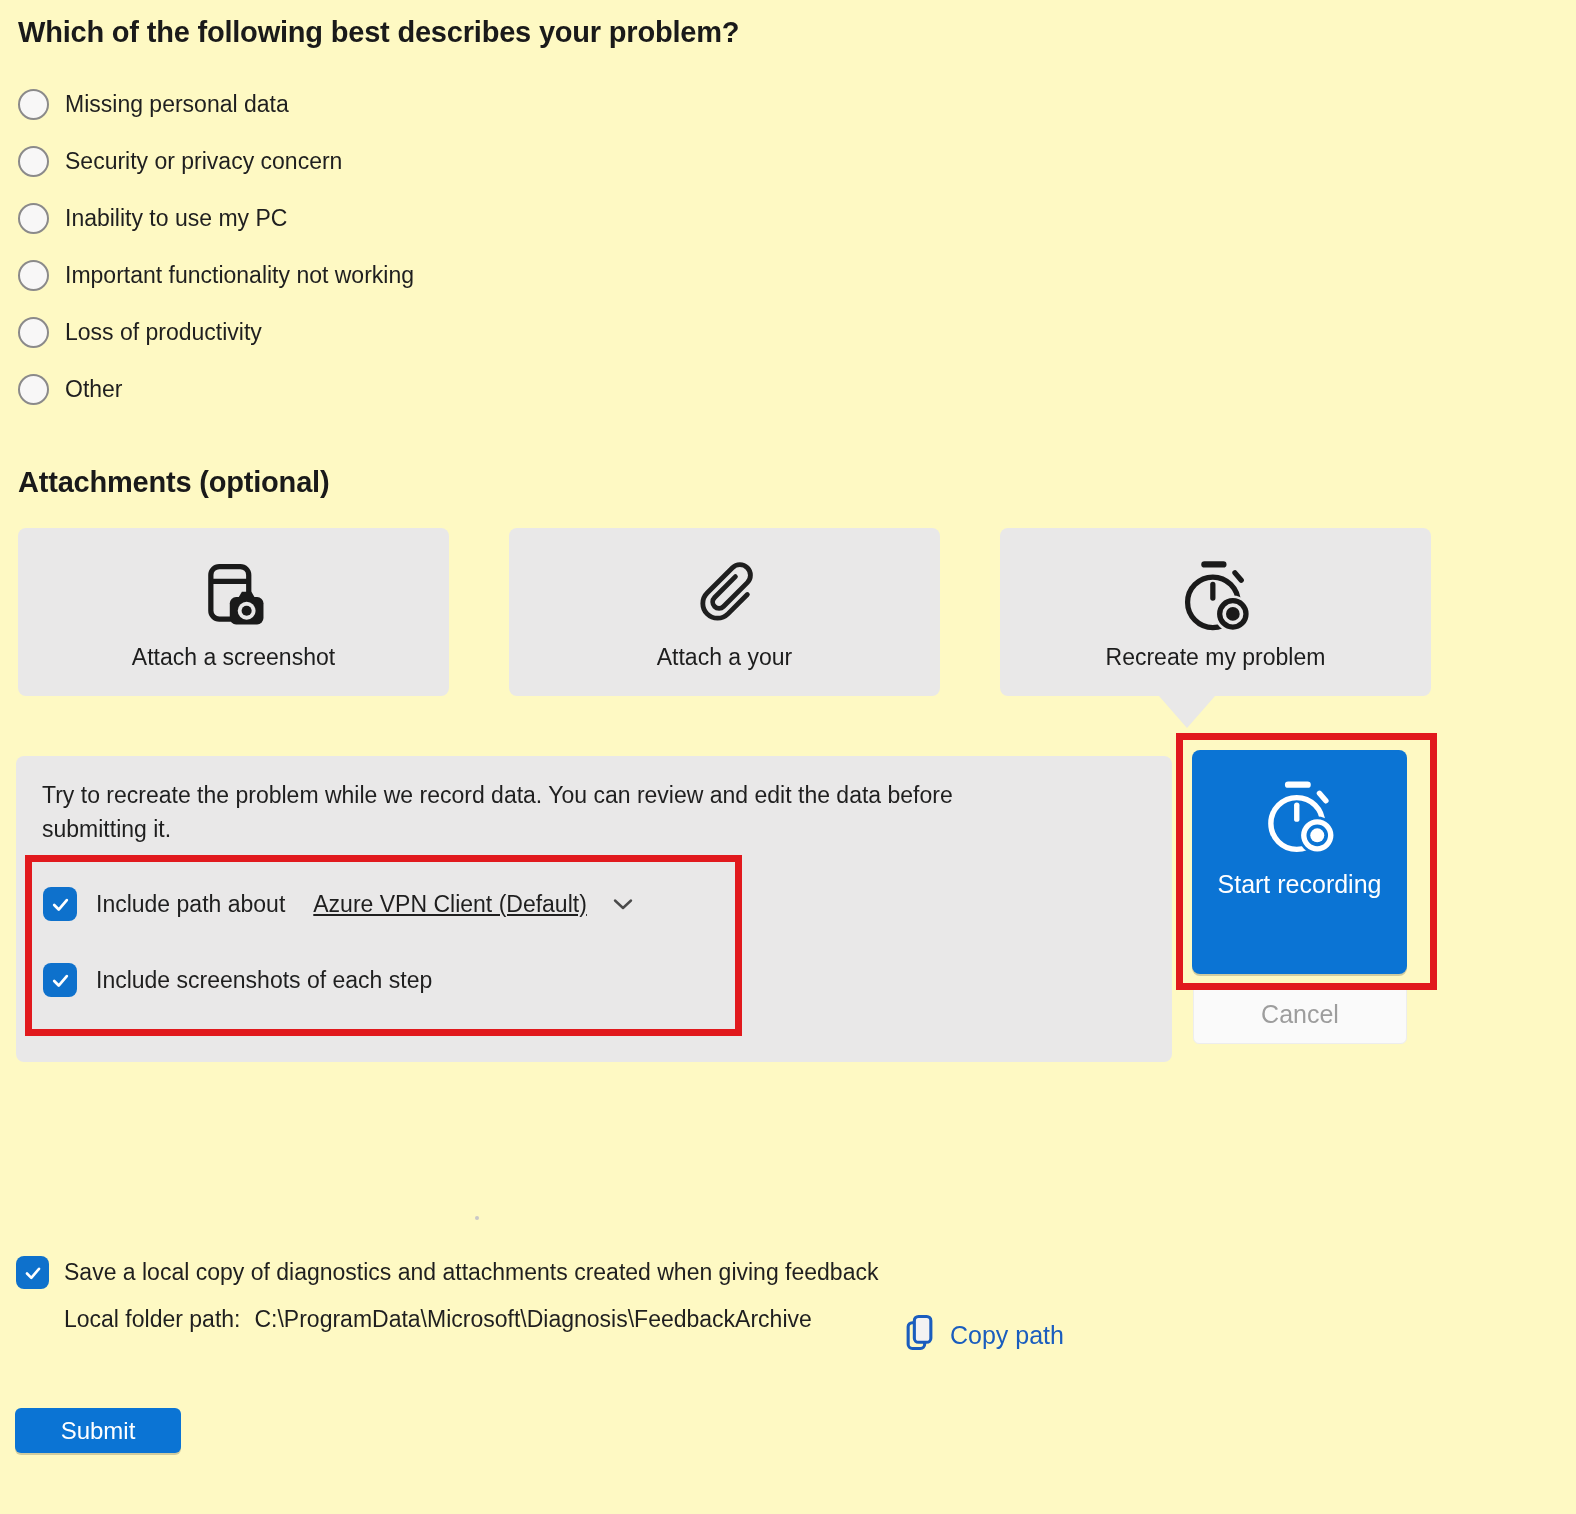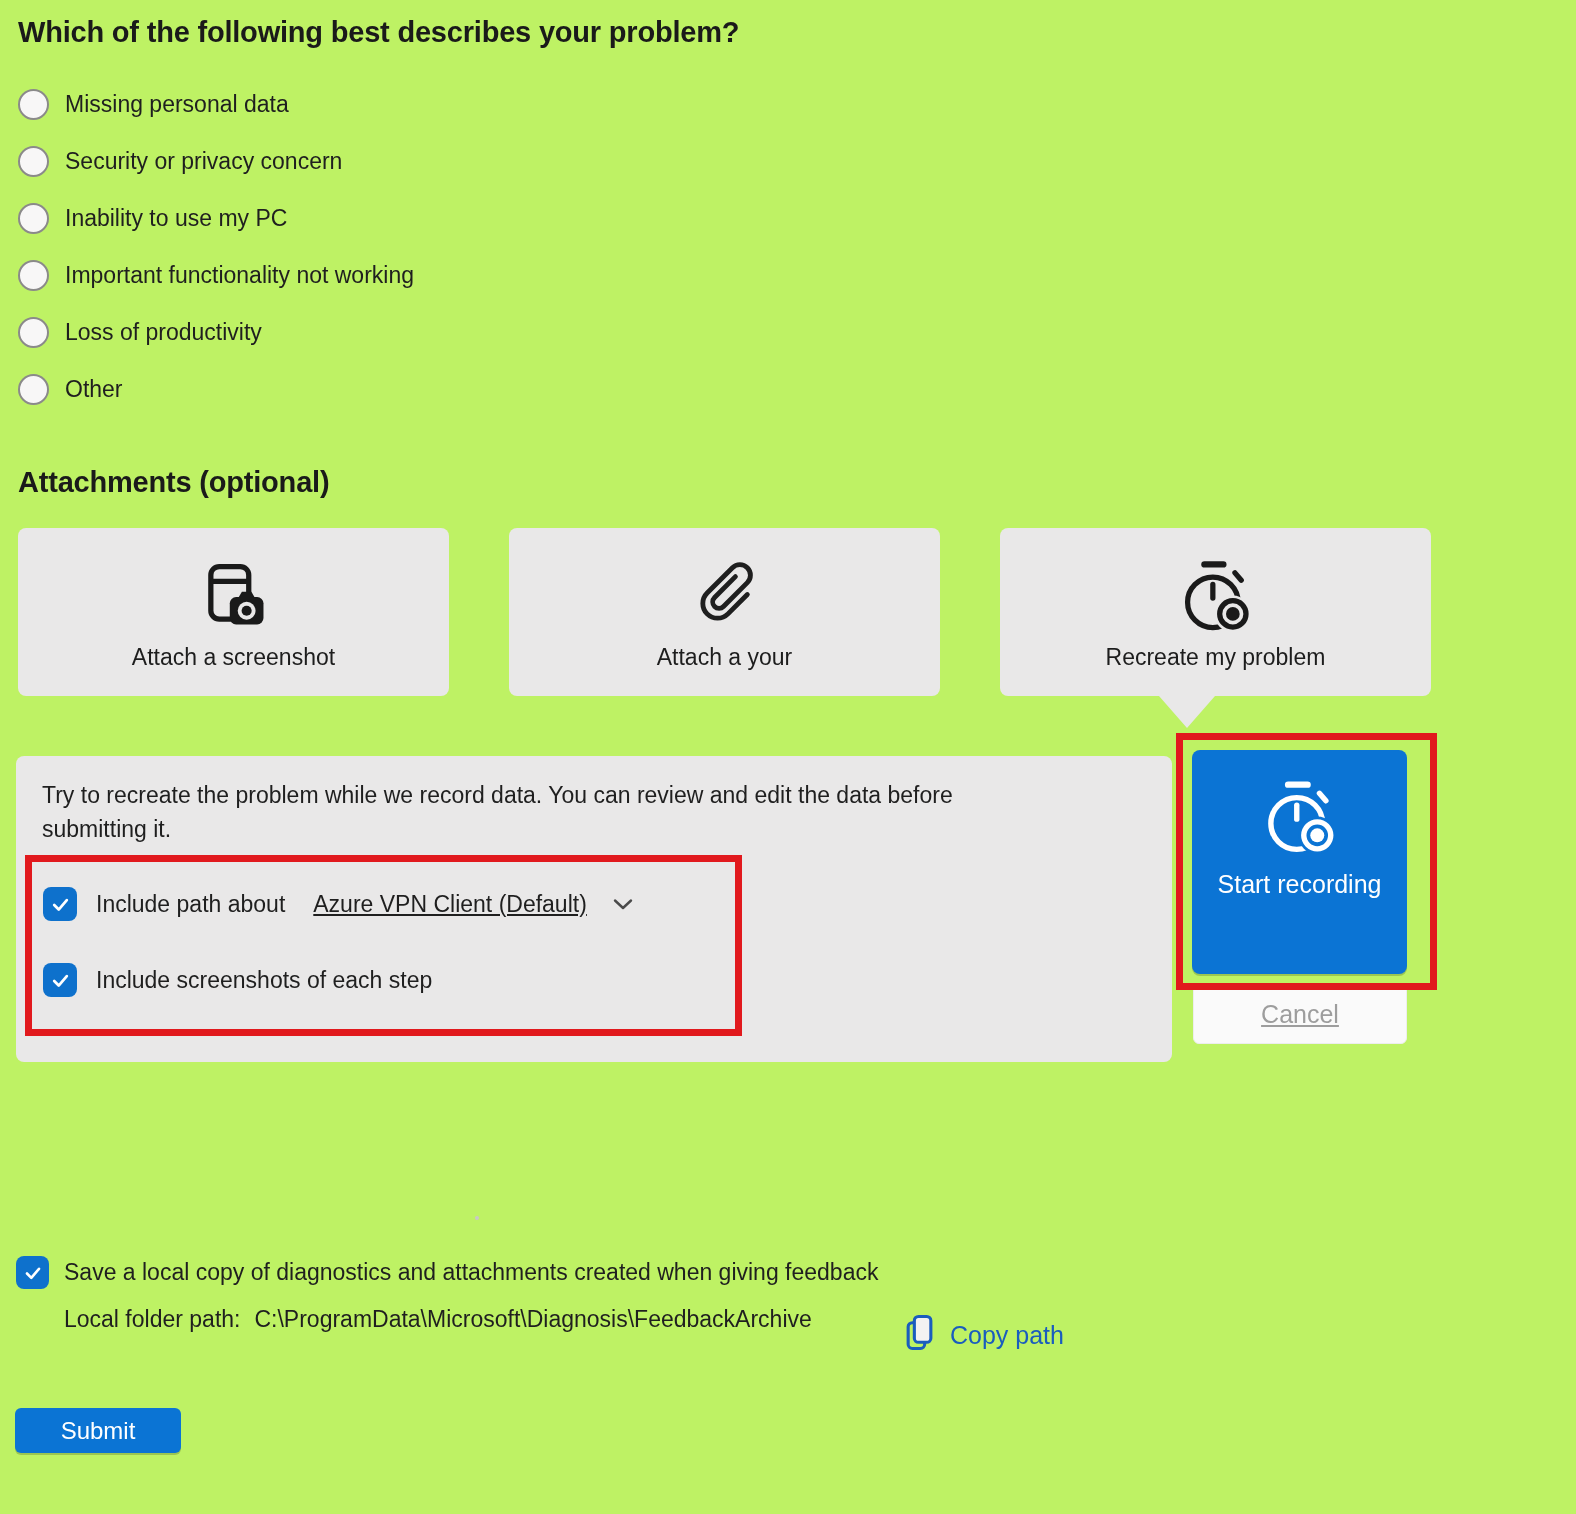--- a/index.html
+++ b/index.html
@@ -1,18 +1,18 @@
 <!DOCTYPE html>
 <html><head>
 <meta charset="utf-8">
 <style>
   html,body{margin:0;padding:0;}
   .screen{
     position:relative;width:1576px;height:1514px;
-    background:#bef264;overflow:hidden;
+    background:#fef9c3;overflow:hidden;
     font-family:"Liberation Sans",sans-serif;color:#1b1b1b;
   }
   .abs{position:absolute;}
   .h1{font-size:29px;font-weight:700;color:#1a1a1a;letter-spacing:-0.2px;}
   
   .options{left:18px;top:76px;}
   .opt-row{display:flex;align-items:center;height:57px;cursor:default;}
   .radio{width:31px;height:31px;border-radius:50%;border:2px solid #8b8a8a;background:#f8f7f7;box-sizing:border-box;flex:0 0 auto;}
   .opt-label{margin-left:16px;font-size:23px;color:#1f1f1f;}
   
@@ -40,21 +40,21 @@
   .anno2{left:1176px;top:733px;width:261px;height:257px;}
   
   .start-btn{left:1192px;top:750px;width:215px;height:224px;border-radius:8px;
       background:#0b74d4;z-index:2;display:flex;flex-direction:column;align-items:center;
       box-shadow:0 2px 0 rgba(0,0,0,0.18);}
   .start-btn .icon-box{margin-top:26px;}
   .start-label{margin-top:6px;width:170px;text-align:center;font-size:25px;line-height:33px;color:#ffffff;}
   .cancel-btn{left:1193px;top:984px;width:214px;height:60px;border-radius:6px;
       background:#fafafa;border:1px solid #ededed;box-sizing:border-box;z-index:1;
       display:flex;align-items:center;justify-content:center;
-      font-size:25px;color:#9d9d9d;text-decoration:underline;}
+      font-size:25px;color:#9d9d9d;}
   
   .save-row{left:16px;top:1256px;display:flex;align-items:center;}
   .save-row .chk-label{margin-left:15px;}
   .folder-row{left:64px;top:1306px;display:flex;align-items:center;font-size:23px;color:#1f1f1f;}
   .folder-path{margin-left:14px;}
   .copy-row{left:903px;top:1312px;display:flex;align-items:center;cursor:pointer;}
   .copy-label{margin-left:14px;font-size:25px;color:#1a5dbe;}
   .submit-btn{left:15px;top:1408px;width:166px;height:45px;border-radius:6px;
       background:#0b74d4;display:flex;align-items:center;justify-content:center;
       font-size:24px;color:#ffffff;box-shadow:0 2px 0 rgba(0,0,0,0.18);}

